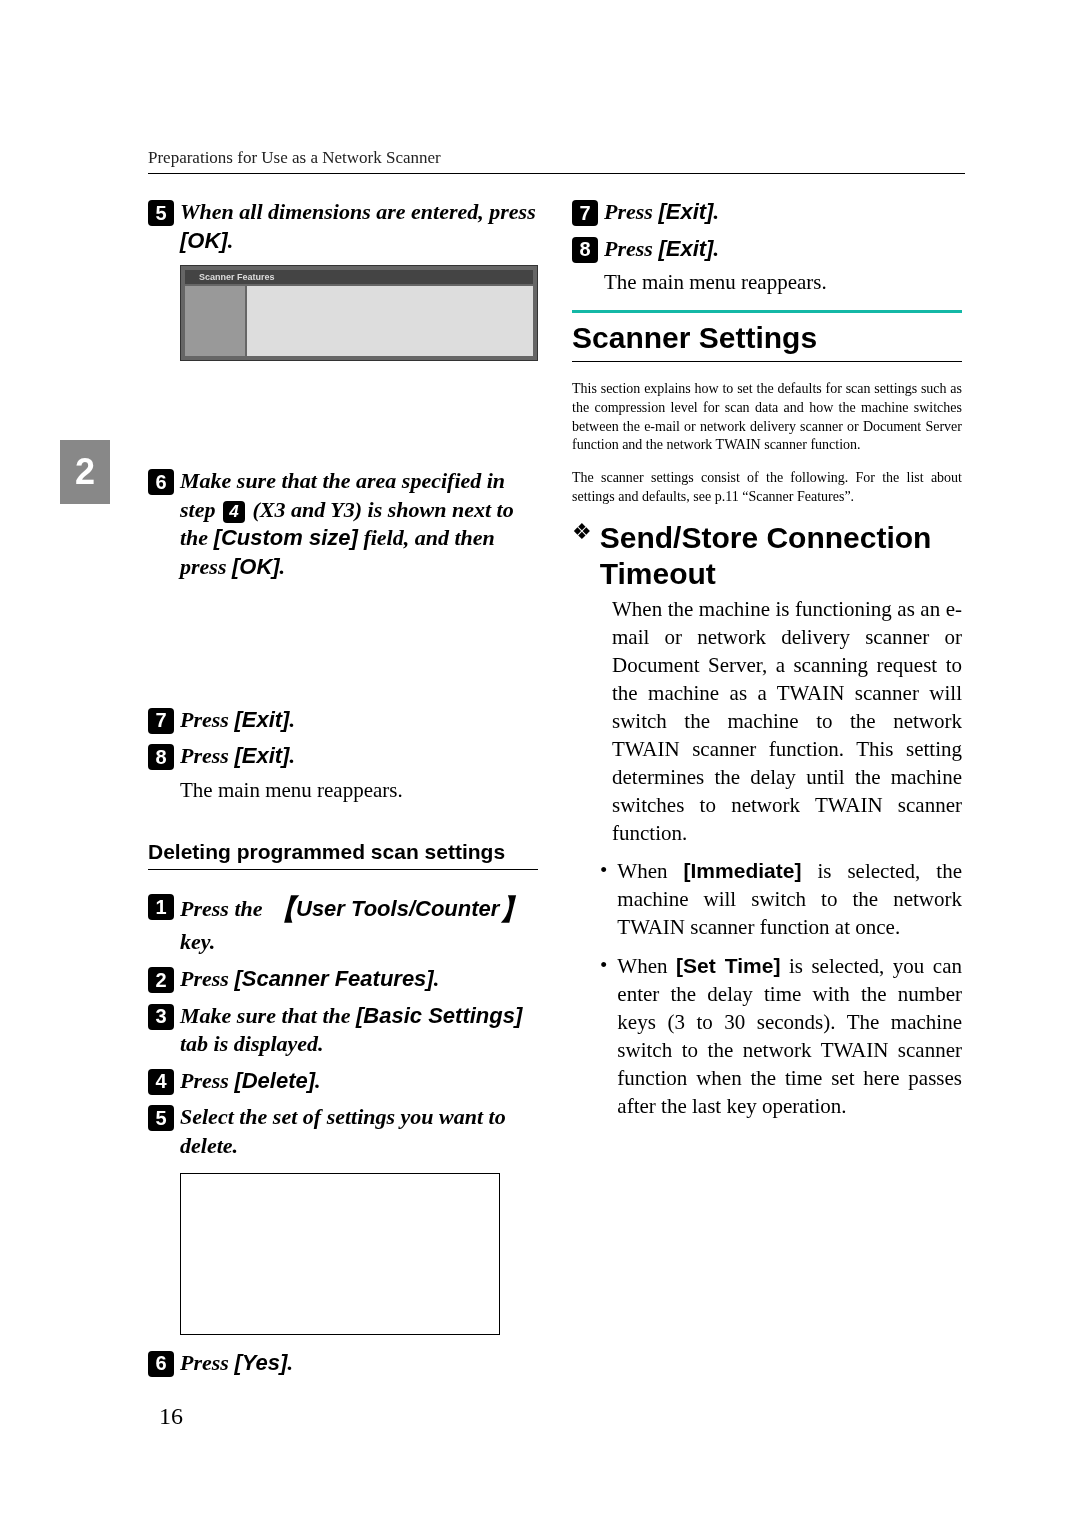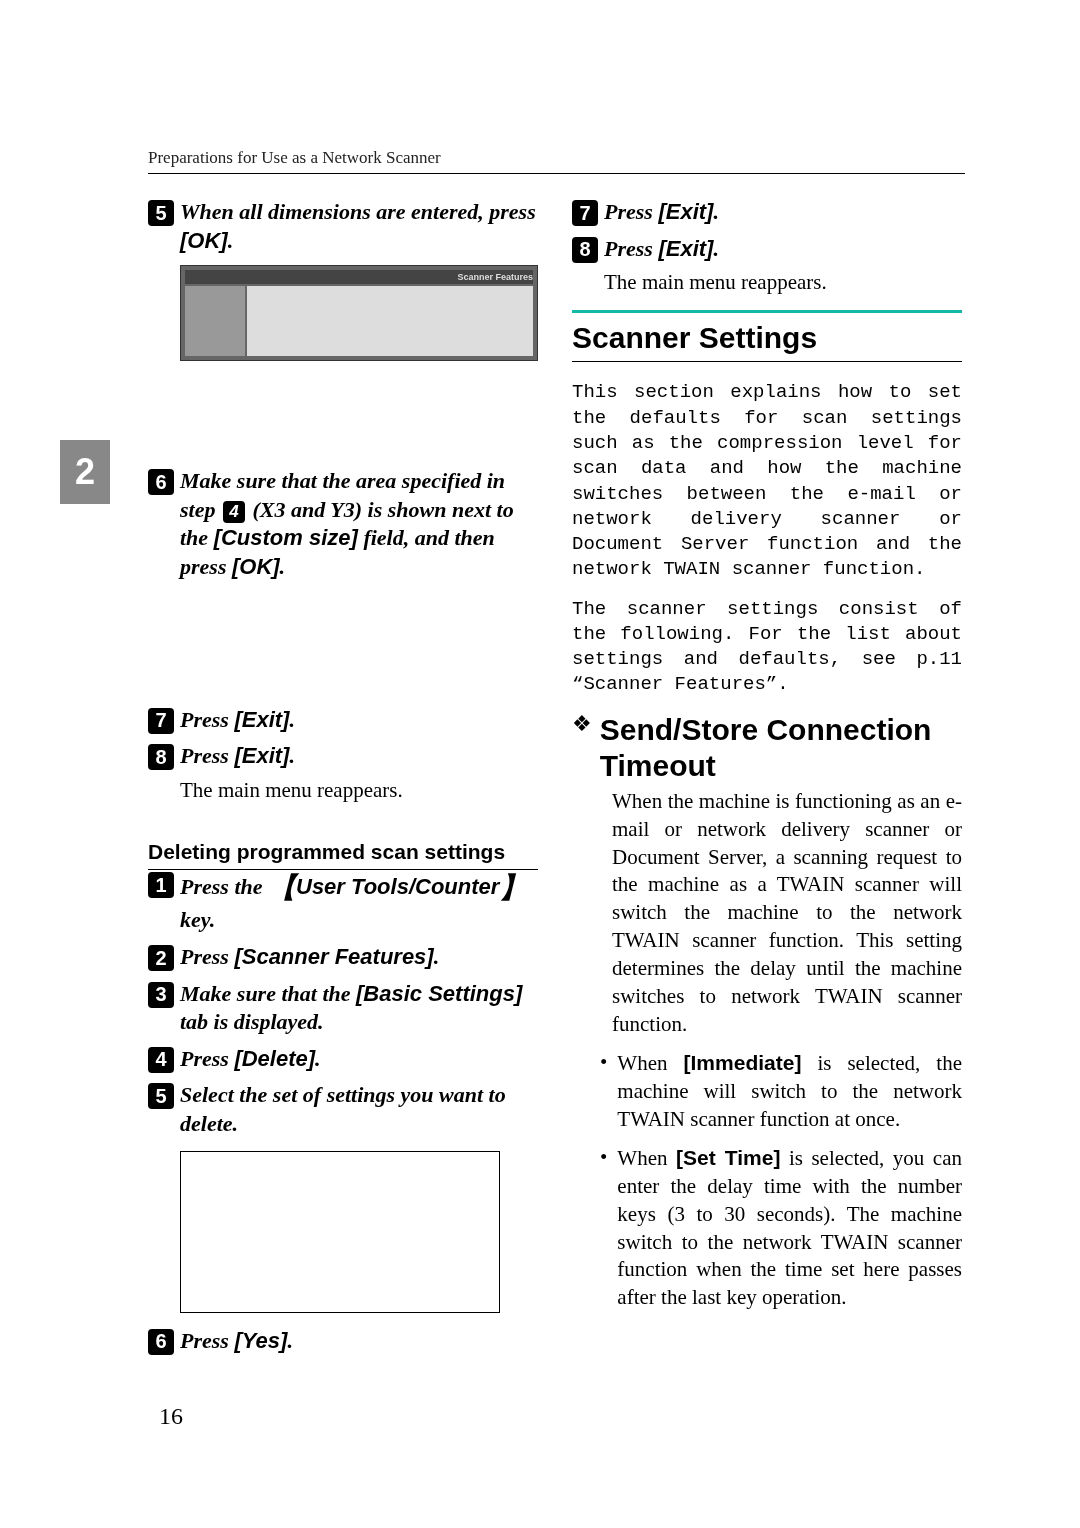--- a/index.html
+++ b/index.html
@@ -100,21 +100,20 @@
     margin-bottom: 14px;
     margin-top: 2px;
   }
   .screenshot-placeholder {
     margin: 10px 0 106px 32px;
     width: 356px;
     height: 94px;
     background: #666;
     position: relative;
     border: 1px solid #333;
-    text-align: right;
   }
   .sp-titlebar {
     position: absolute;
     top: 4px; left: 4px; right: 4px;
     height: 14px;
     background: #444;
   }
   .sp-titlebar-text {
     color: #ddd;
     font-family: Arial, sans-serif;
@@ -145,39 +144,39 @@
     height: 160px;
     border: 1.5px solid #000;
   }
   .sub-heading {
     font-family: Arial, sans-serif;
     font-weight: bold;
     font-size: 21px;
     border-bottom: 1.5px solid #000;
     padding-bottom: 5px;
     margin-top: 36px;
+    margin-bottom: 22px;
   }
   .r-heading-wrap {
     border-top: 3px solid #14b8a6;
     border-bottom: 1.5px solid #000;
     padding: 8px 0 6px 0;
     margin-top: 14px;
     margin-bottom: 18px;
   }
   .r-heading {
     font-family: Arial, sans-serif;
     font-weight: bold;
     font-size: 30px;
   }
   .para {
-    font-size: 19px;
+    font-size: 14px;
     line-height: 1.33;
     text-align: justify;
     margin-bottom: 14px;
-    font-family: Liberation Mono, monospace;
   }
   .bullet-head {
     display: flex;
     align-items: flex-start;
     margin-top: 10px;
     margin-bottom: 4px;
   }
   .diamond {
     font-size: 22px;
     margin-right: 8px;

